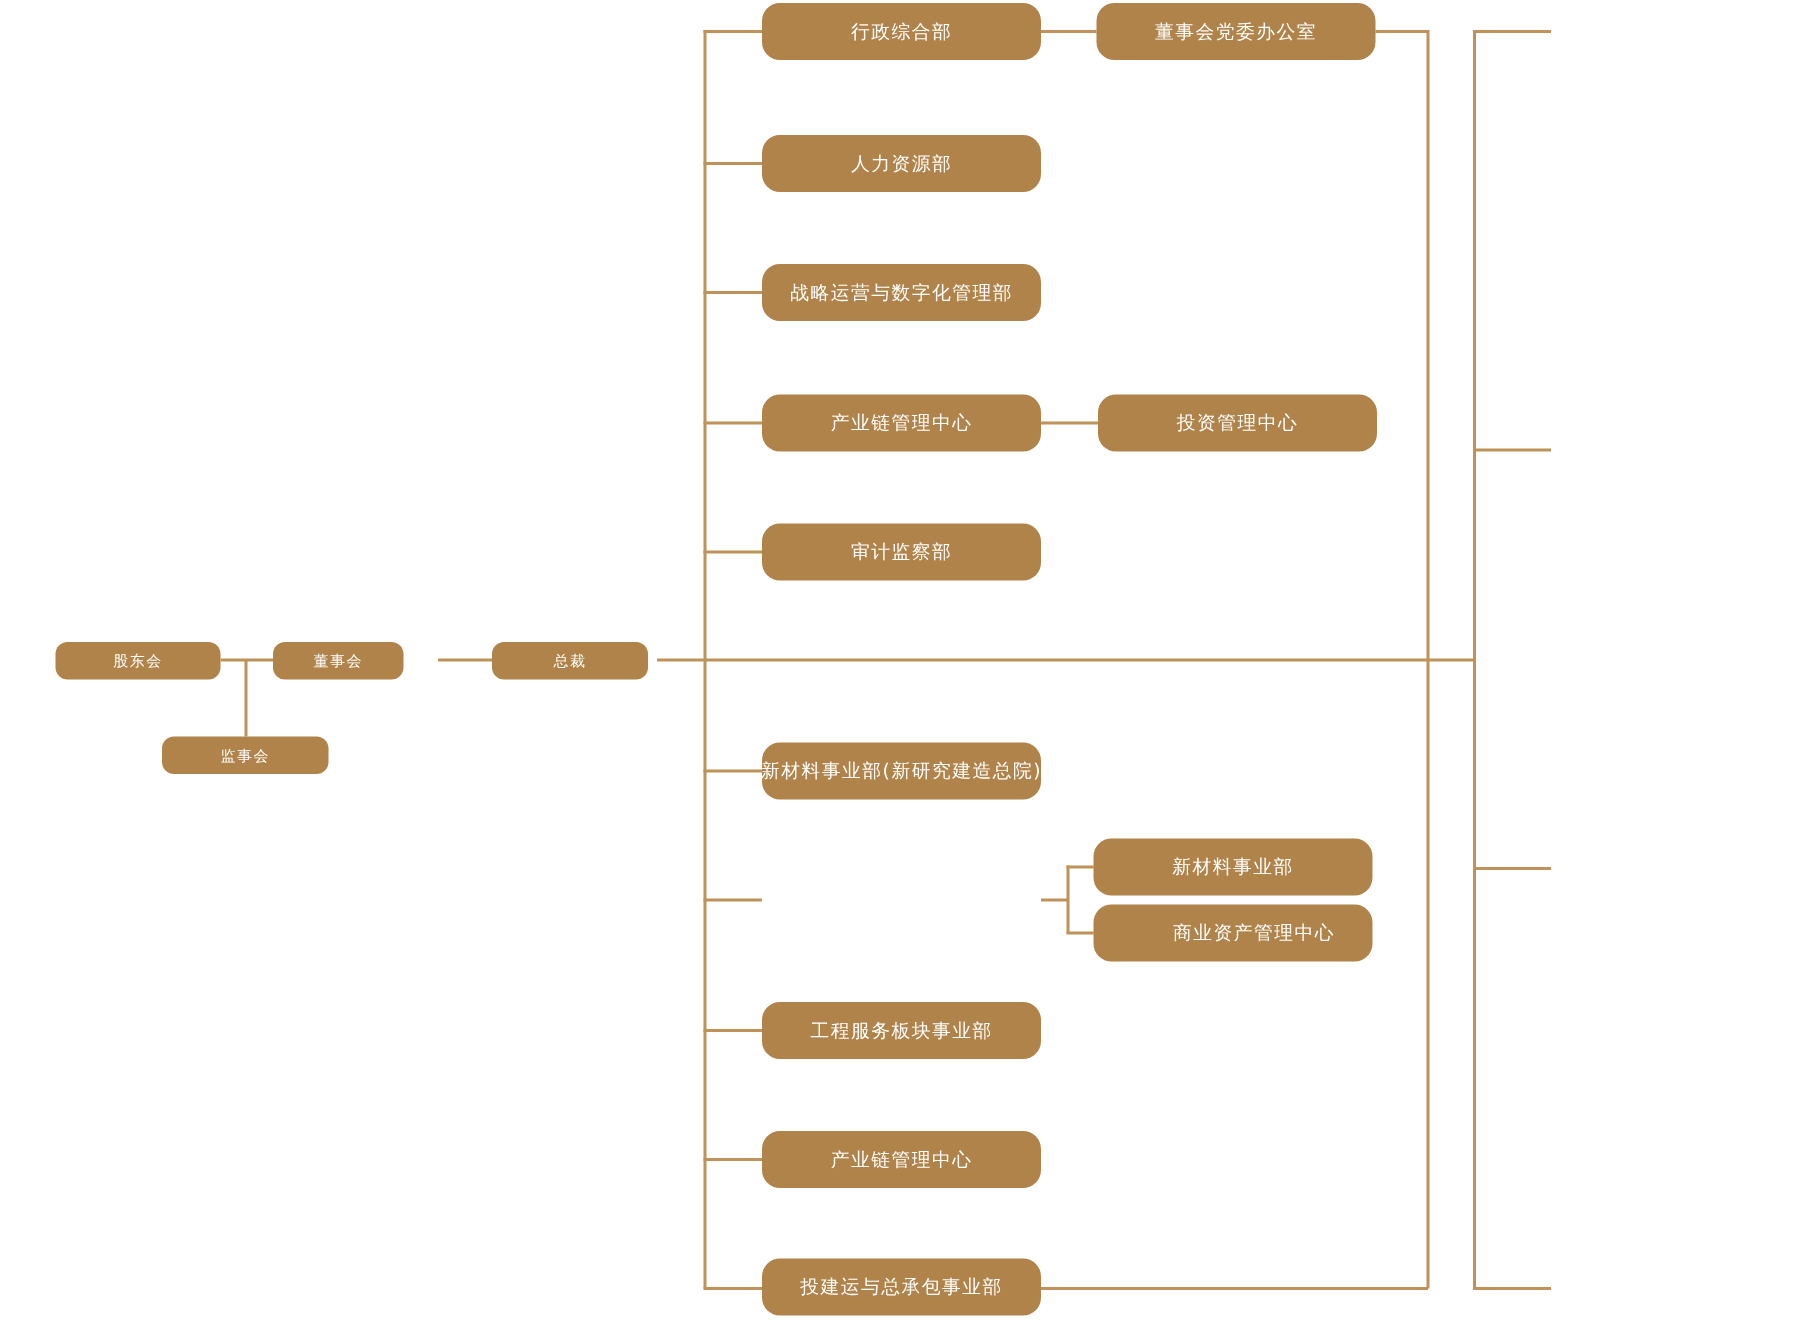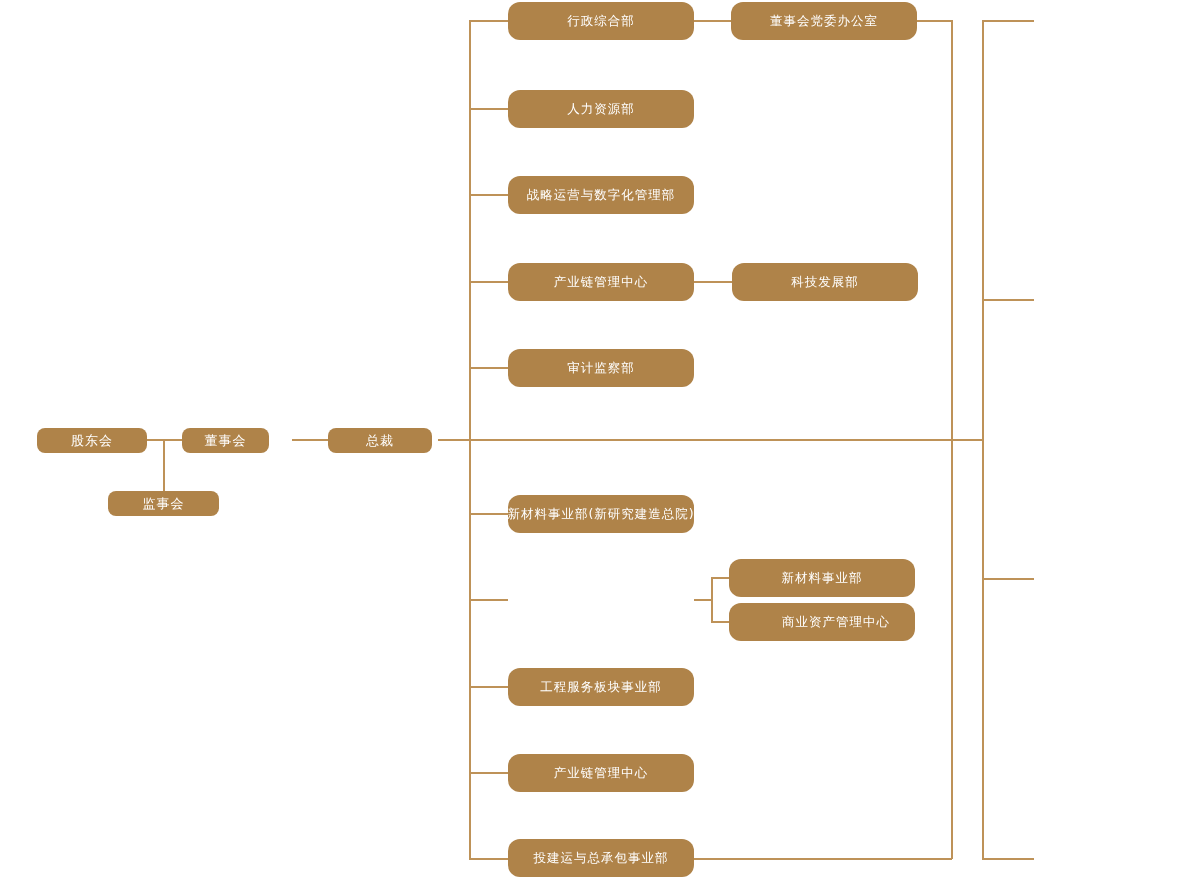--- a/index.html
+++ b/index.html
@@ -23,21 +23,21 @@
   .node{
     position:absolute;
     display:flex;align-items:center;justify-content:center;
     background:var(--node-fill);
     color:var(--text-color);
     white-space:nowrap;
     letter-spacing:1px;
     box-sizing:border-box;
   }
   .dept{width:186px;height:38px;border-radius:12px;font-size:12.5px;}
-  .sm{height:25px;border-radius:8px;font-size:13px;}
+  .sm{height:25px;border-radius:8px;font-size:10px;}
 </style>
 </head>
 <body>
 
 <div class="canvas">
 
   <div class="line h" style="left:147px;top:439px;width:35px;"></div>
   <div class="line h" style="left:292px;top:439px;width:36px;"></div>
   <div class="line h" style="left:438px;top:439px;width:545px;"></div>
 
@@ -83,17 +83,17 @@
   <div class="node dept" style="left:508px;top:90px;">人力资源部</div>
   <div class="node dept" style="left:508px;top:176px;">战略运营与数字化管理部</div>
   <div class="node dept" style="left:508px;top:263px;">产业链管理中心</div>
   <div class="node dept" style="left:508px;top:349px;">审计监察部</div>
   <div class="node dept" style="left:508px;top:495px;">新材料事业部(新研究建造总院)</div>
   <div class="node dept" style="left:508px;top:668px;">工程服务板块事业部</div>
   <div class="node dept" style="left:508px;top:754px;">产业链管理中心</div>
   <div class="node dept" style="left:508px;top:839px;">投建运与总承包事业部</div>
 
   <div class="node dept" style="left:731px;top:2px;">董事会党委办公室</div>
-  <div class="node dept" style="left:732px;top:263px;">科技发展部</div>
+  <div class="node dept" style="left:732px;top:263px;">投资管理中心</div>
   <div class="node dept" style="left:729px;top:559px;">新材料事业部</div>
   <div class="node dept" style="left:729px;top:603px;padding-left:28px;">商业资产管理中心</div>
 
 </div>
 
 </body></html>

